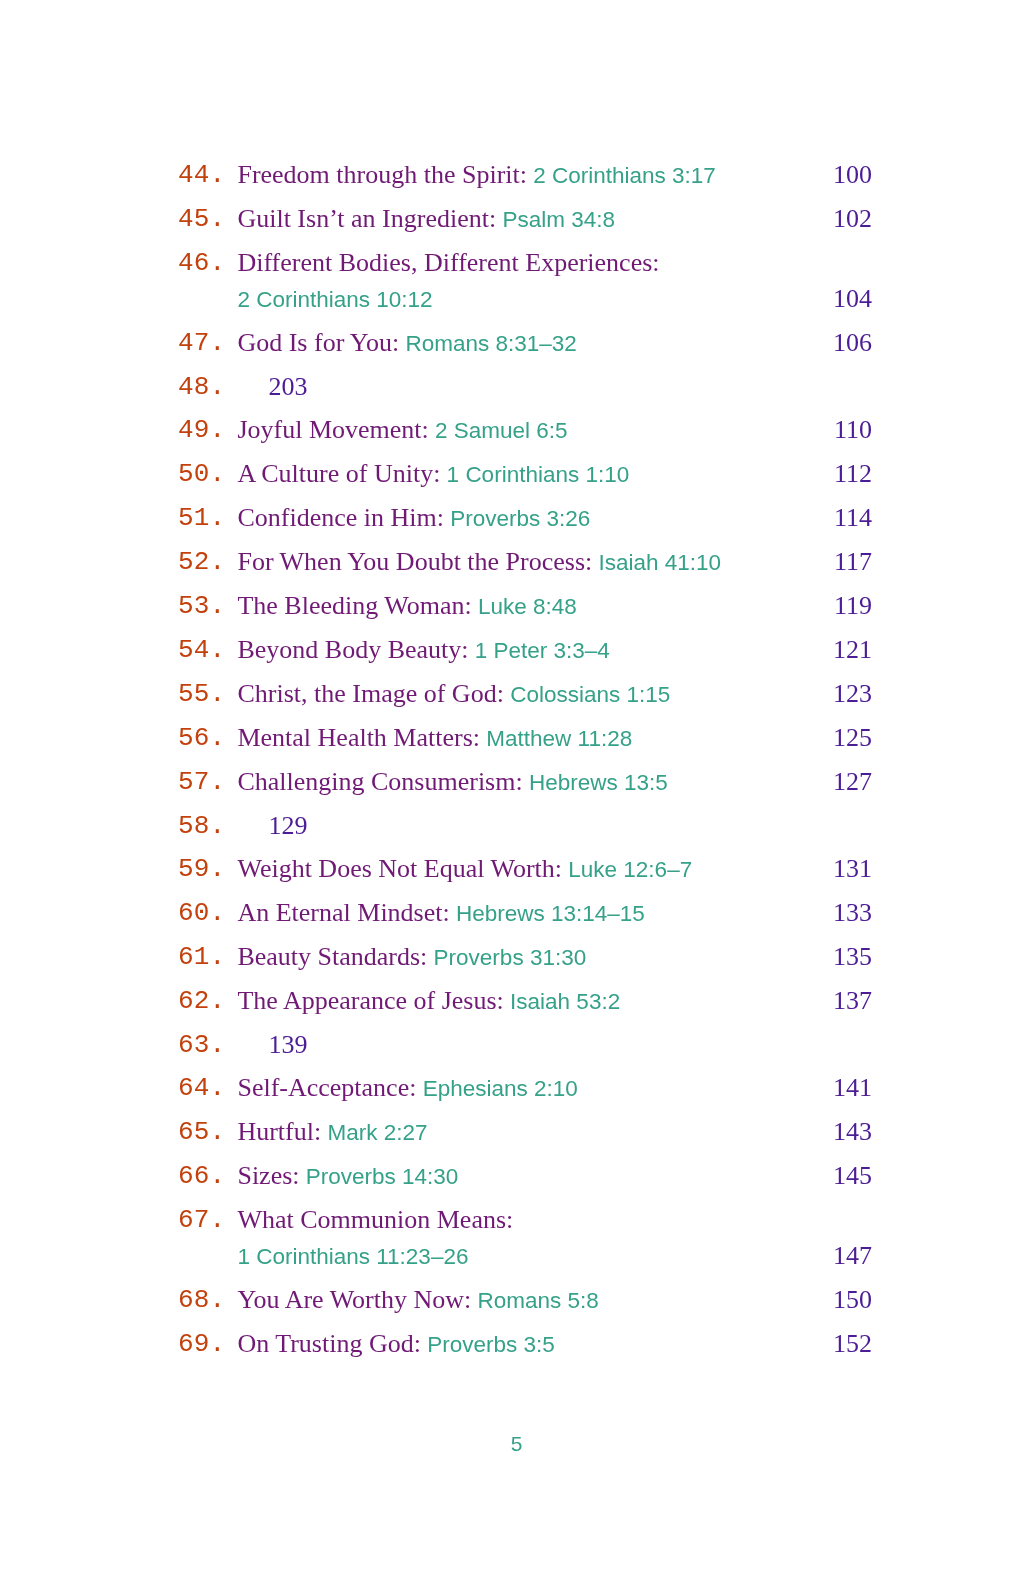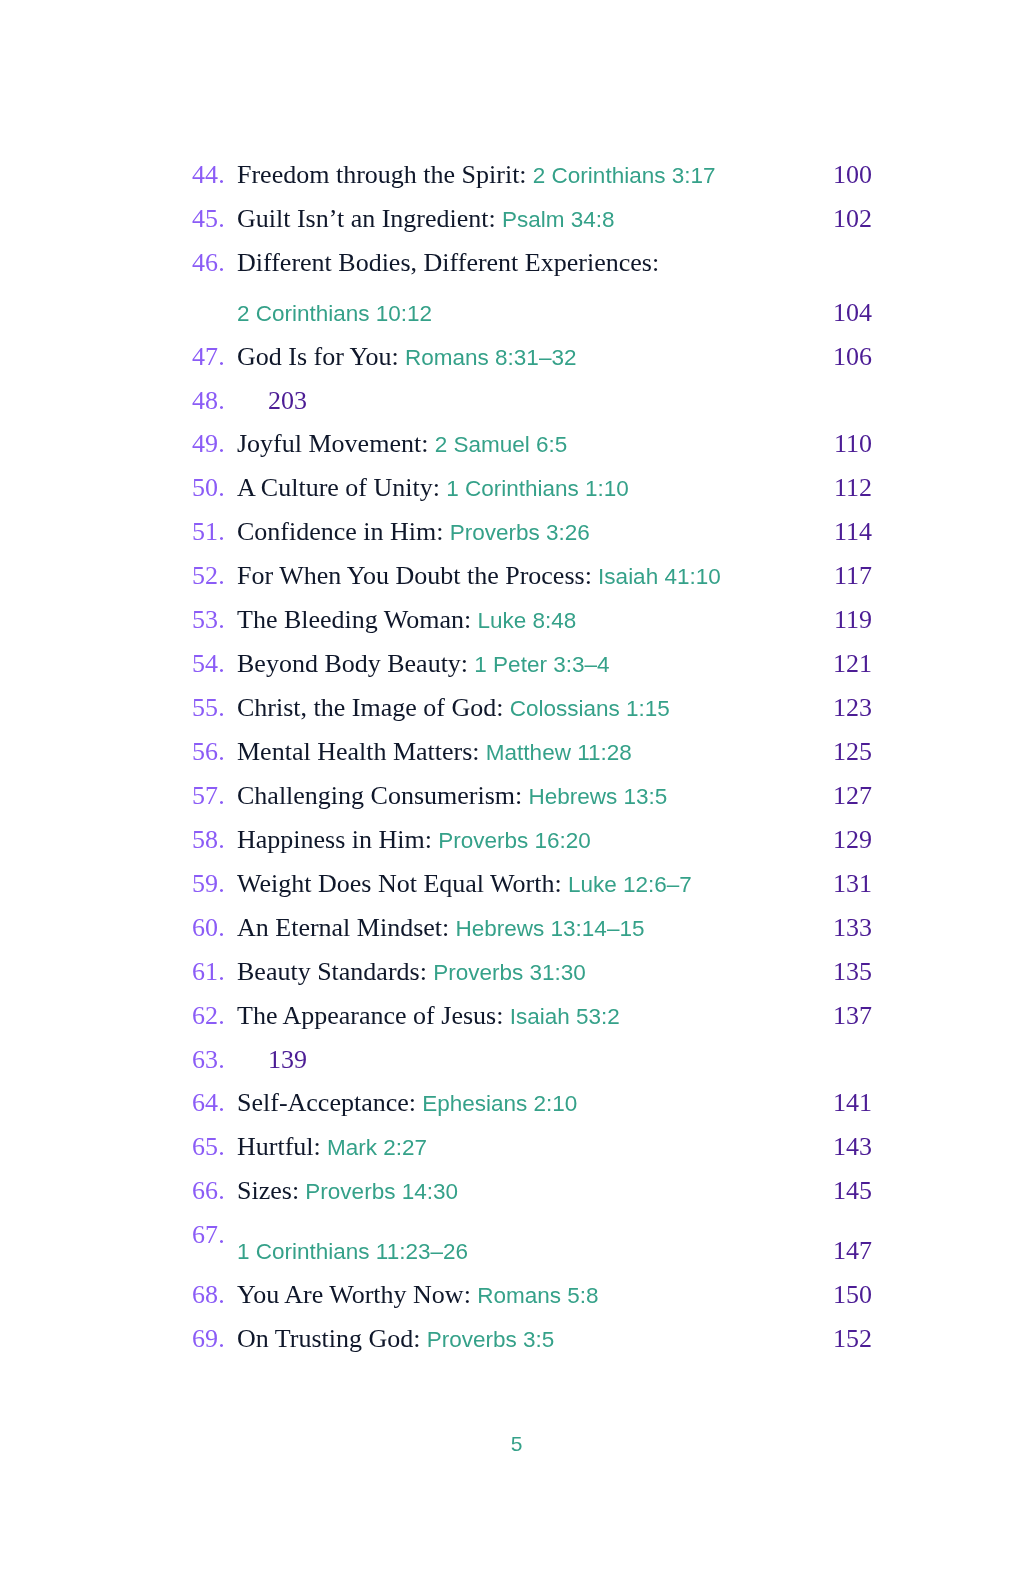--- a/index.html
+++ b/index.html
@@ -28,24 +28,24 @@
   .toc-entry {
     display: flex;
     align-items: flex-start;
     width: 100%;
     margin-bottom: 9.0px;
   }
 
   .entry-num {
     flex: 0 0 47px;
     text-align: right;
-    font-family: Liberation Serif, serif;
+    font-family: Liberation Mono, monospace;
     font-size: 26px;
     line-height: 34px;
-    color: #8b5cf6;
+    color: #c2410c;
     letter-spacing: 0.2px;
   }
 
   .entry-body {
     flex: 1 1 auto;
     padding-left: 12px;
     min-width: 0;
   }
 
   .entry-line {
@@ -57,21 +57,21 @@
 
   .entry-text {
     flex: 1 1 auto;
     min-width: 0;
   }
 
   .entry-title {
     font-family: "Liberation Serif", "DejaVu Serif", serif;
     font-size: 26px;
     line-height: 34px;
-    color: #0f172a;
+    color: #701a75;
     white-space: pre;
   }
 
   .entry-ref {
     font-family: "Liberation Sans", "DejaVu Sans", sans-serif;
     font-size: 22.5px;
     line-height: 34px;
     color: #35a189;
     white-space: pre;
   }
@@ -85,21 +85,21 @@
     line-height: 34px;
     color: #4c1d95;
   }
 
   .entry-page.blank {
     visibility: hidden;
   }
 
   
   .entry-line.wrapped {
-    margin-top: 16px;
+    margin-top: 2px;
   }
 
   .page-footer {
     position: absolute;
     left: 0;
     right: 0;
     top: 1432px;
     text-align: center;
   }
 
@@ -241,21 +241,20 @@
           <div class="entry-line">
             <div class="entry-text"><span class="entry-title">Challenging Consumerism:</span><span class="entry-ref"> Hebrews 13:5</span></div>
             <div class="entry-page">127</div>
           </div>
         </div>
       </div>
       <div class="toc-entry">
         <div class="entry-num">58.</div>
         <div class="entry-body">
           <div class="entry-line">
-            <div class="entry-text"><span class="entry-title">Happiness in Him:</span><span class="entry-ref"> Proverbs 16:20</span></div>
             <div class="entry-page">129</div>
           </div>
         </div>
       </div>
       <div class="toc-entry">
         <div class="entry-num">59.</div>
         <div class="entry-body">
           <div class="entry-line">
             <div class="entry-text"><span class="entry-title">Weight Does Not Equal Worth:</span><span class="entry-ref"> Luke 12:6–7</span></div>
             <div class="entry-page">131</div>
@@ -320,20 +319,24 @@
         <div class="entry-body">
           <div class="entry-line">
             <div class="entry-text"><span class="entry-title">Sizes:</span><span class="entry-ref"> Proverbs 14:30</span></div>
             <div class="entry-page">145</div>
           </div>
         </div>
       </div>
       <div class="toc-entry">
         <div class="entry-num">67.</div>
         <div class="entry-body">
+          <div class="entry-line">
+            <div class="entry-text"><span class="entry-title">What Communion Means:</span></div>
+            <div class="entry-page blank">000</div>
+          </div>
           <div class="entry-line wrapped">
             <div class="entry-text"><span class="entry-ref">1 Corinthians 11:23–26</span></div>
             <div class="entry-page">147</div>
           </div>
         </div>
       </div>
       <div class="toc-entry">
         <div class="entry-num">68.</div>
         <div class="entry-body">
           <div class="entry-line">

